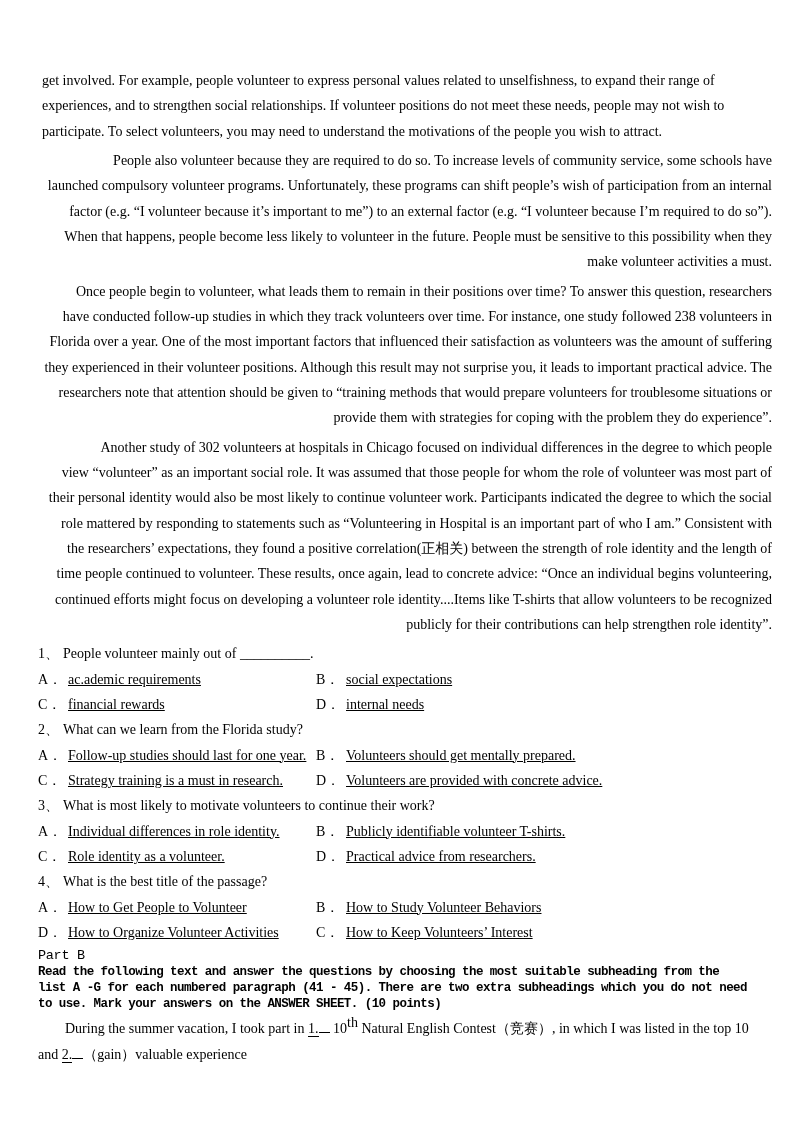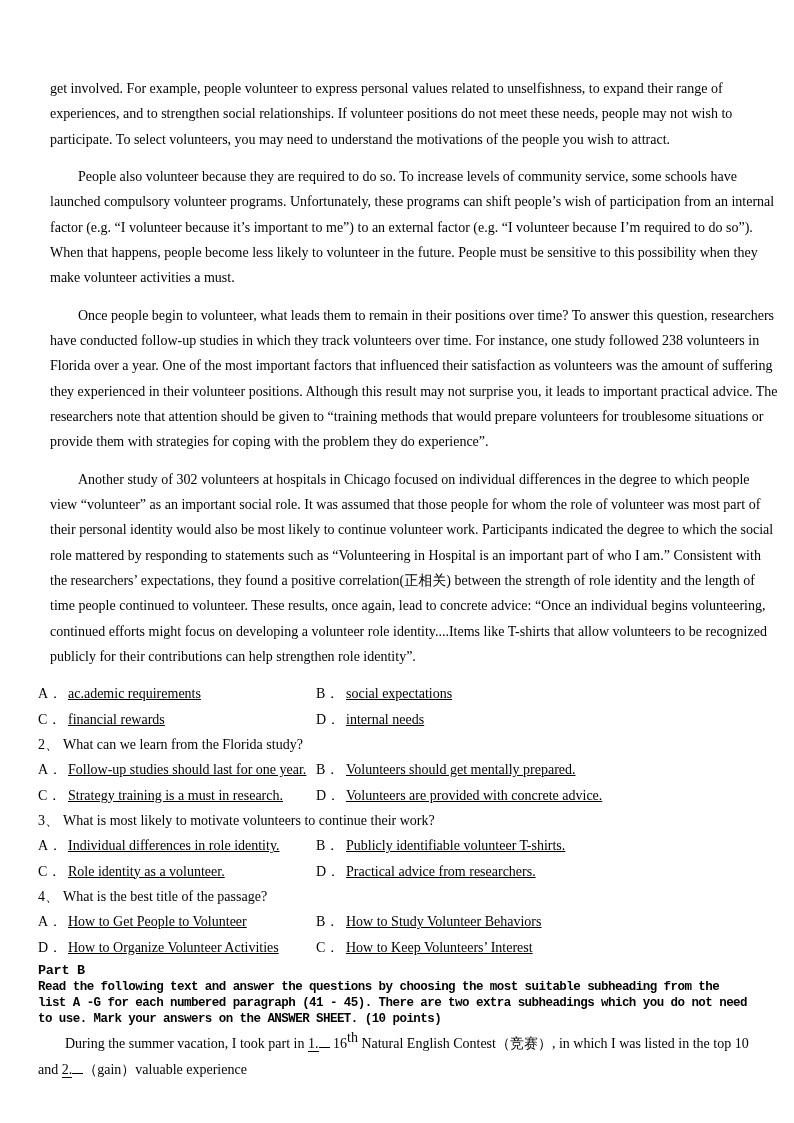--- a/index.html
+++ b/index.html
@@ -15,44 +15,44 @@
     background: #ffffff;
     color: #000000;
     box-sizing: border-box;
     padding: 64px 28px 0 38px;
     font-family: "Liberation Serif", "DejaVu Serif", serif;
     font-size: 14px;
     line-height: 25.33px;
     overflow: hidden;
   }
   .passage p {
-    margin: 12px;
+    margin: 4px;
     text-align: left;
     width: 730px;
   }
-  .passage p.indent { text-indent: 28px; }
+  .passage p.indent { text-indent: 28px; text-align: right; }
 
   .questions { width: 730px; }
   .q-line { margin: 0; }
   .q-num { margin-right: 4px; }
   .opt-row {
     display: grid;
     grid-template-columns: 278px auto;
     text-decoration: underline;
   }
   .opt { white-space: nowrap; }
   .opt-label { display: inline-block; min-width: 30px; }
 
   .partb {
     font-family: "Liberation Mono", "DejaVu Sans Mono", monospace;
     line-height: 16px;
     margin-top: 3px;
   }
   .partb .heading {
-    font-weight: bold;
+    font-weight: normal;
     font-size: 13.5px;
     letter-spacing: -0.3px;
   }
   .partb .mono-text {
     font-size: 12.5px;
     letter-spacing: -0.55px;
     white-space: pre-line;
     font-weight: bold;
   }
 
@@ -79,20 +79,23 @@
 
   <div class="passage">
     <p>get involved. For example, people volunteer to express personal values related to unselfishness, to expand their range of experiences, and to strengthen social relationships. If volunteer positions do not meet these needs, people may not wish to participate. To select volunteers, you may need to understand the motivations of the people you wish to attract.</p>
     <p class="indent">People also volunteer because they are required to do so. To increase levels of community service, some schools have launched compulsory volunteer programs. Unfortunately, these programs can shift people’s wish of participation from an internal factor (e.g. “I volunteer because it’s important to me”) to an external factor (e.g. “I volunteer because I’m required to do so”). When that happens, people become less likely to volunteer in the future. People must be sensitive to this possibility when they make volunteer activities a must.</p>
     <p class="indent">Once people begin to volunteer, what leads them to remain in their positions over time? To answer this question, researchers have conducted follow-up studies in which they track volunteers over time. For instance, one study followed 238 volunteers in Florida over a year. One of the most important factors that influenced their satisfaction as volunteers was the amount of suffering they experienced in their volunteer positions. Although this result may not surprise you, it leads to important practical advice. The researchers note that attention should be given to “training methods that would prepare volunteers for troublesome situations or provide them with strategies for coping with the problem they do experience”.</p>
     <p class="indent">Another study of 302 volunteers at hospitals in Chicago focused on individual differences in the degree to which people view “volunteer” as an important social role. It was assumed that those people for whom the role of volunteer was most part of their personal identity would also be most likely to continue volunteer work. Participants indicated the degree to which the social role mattered by responding to statements such as “Volunteering in Hospital is an important part of who I am.” Consistent with the researchers’ expectations, they found a positive correlation(正相关) between the strength of role identity and the length of time people continued to volunteer. These results, once again, lead to concrete advice: “Once an individual begins volunteering, continued efforts might focus on developing a volunteer role identity....Items like T-shirts that allow volunteers to be recognized publicly for their contributions can help strengthen role identity”.</p>
   </div>
 
   <div class="questions">
 
+    <div class="q-line">
+      <span class="q-num">1、</span><span>People volunteer mainly out of __________.</span>
+    </div>
     <div class="opt-row">
       <div class="opt"><span class="opt-label">A．</span><span>ac.ademic requirements</span></div>
       <div class="opt"><span class="opt-label">B．</span><span>social expectations</span></div>
     </div>
     <div class="opt-row">
       <div class="opt"><span class="opt-label">C．</span><span>financial rewards</span></div>
       <div class="opt"><span class="opt-label">D．</span><span>internal needs</span></div>
     </div>
 
     <div class="q-line">
@@ -134,17 +137,17 @@
   </div>
 
   <div class="partb">
     <div class="heading">Part B</div>
     <div class="mono-text">Read the following text and answer the questions by choosing the most suitable subheading from the
 list A -G for each numbered paragraph (41 - 45). There are two extra subheadings which you do not need
 to use. Mark your answers on the ANSWER SHEET. (10 points)</div>
   </div>
 
   <div class="cloze">
-    <p class="first"><span>During the summer vacation, I took part in </span><span class="blank-label">1.</span><span class="uline"></span><span> 16</span><sup>th</sup><span> Natural English Contest（竞赛）, in which I was listed in the top 10</span></p>
+    <p class="first"><span>During the summer vacation, I took part in </span><span class="blank-label">1.</span><span class="uline"></span><span> 10</span><sup>th</sup><span> Natural English Contest（竞赛）, in which I was listed in the top 10</span></p>
     <p><span>and </span><span class="blank-label">2.</span><span class="uline"></span><span>（gain）valuable experience</span></p>
   </div>
 
 </div>
 
 </body></html>

